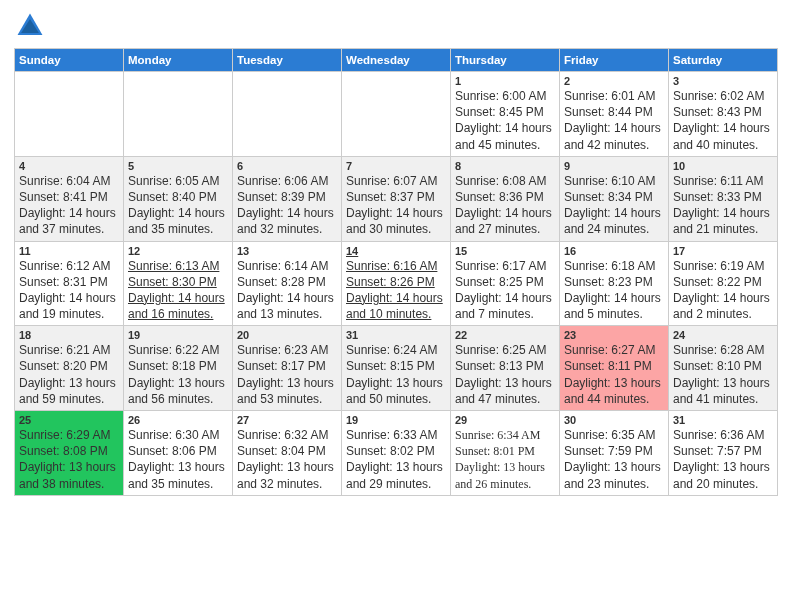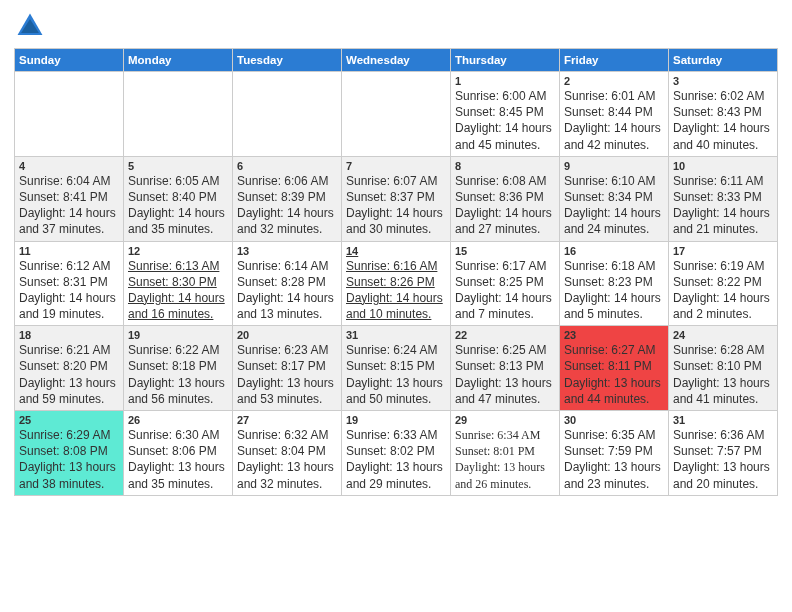--- a/index.html
+++ b/index.html
@@ -296,37 +296,37 @@
 Daylight: 13 hours
 and 50 minutes.</div>
           </td>
           <td style="background: rgb(240, 240, 240);">
             <span class="day-num">22</span>
             <div class="day-info" style="white-space: pre-line;">Sunrise: 6:25 AM
 Sunset: 8:13 PM
 Daylight: 13 hours
 and 47 minutes.</div>
           </td>
-          <td style="background: #ef4444; margin-left: 16px;">
+          <td style="background: #fca5a5; margin-left: 16px;">
             <span class="day-num">23</span>
             <div class="day-info" style="white-space: pre-line;">Sunrise: 6:27 AM
 Sunset: 8:11 PM
 Daylight: 13 hours
 and 44 minutes.</div>
           </td>
           <td style="background: rgb(240, 240, 240);">
             <span class="day-num">24</span>
             <div class="day-info" style="white-space: pre-line;">Sunrise: 6:28 AM
 Sunset: 8:10 PM
 Daylight: 13 hours
 and 41 minutes.</div>
           </td>
         </tr>
         <tr>
-          <td style="background: #5eead4;">
+          <td style="background: #22c55e;">
             <span class="day-num">25</span>
             <div class="day-info" style="white-space: pre-line;">Sunrise: 6:29 AM
 Sunset: 8:08 PM
 Daylight: 13 hours
 and 38 minutes.</div>
           </td>
           <td style="background: rgb(255, 255, 255);">
             <span class="day-num">26</span>
             <div class="day-info" style="white-space: pre-line;">Sunrise: 6:30 AM
 Sunset: 8:06 PM

